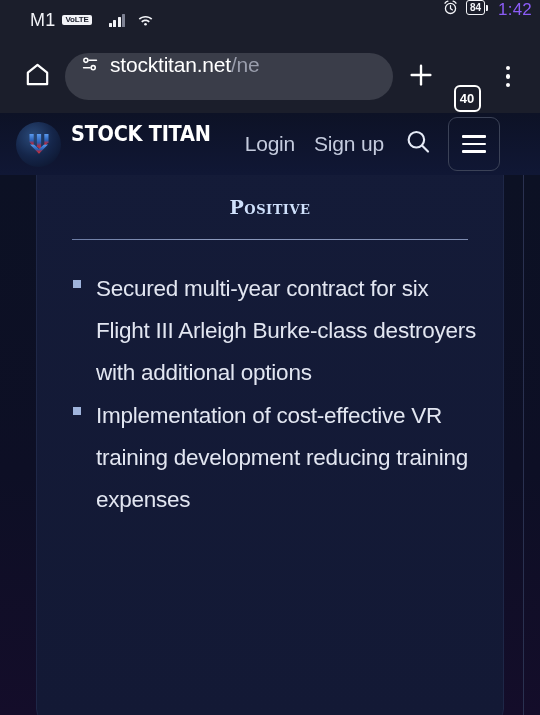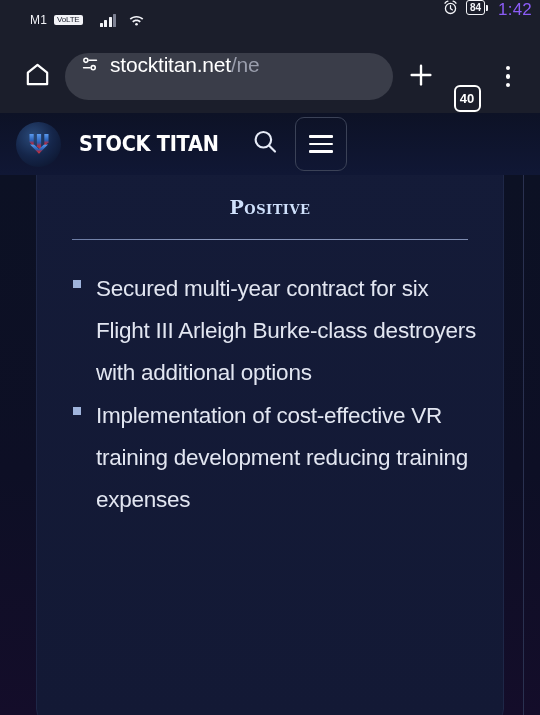--- a/index.html
+++ b/index.html
@@ -12,24 +12,24 @@
 
   
   .status-bar{
     position:relative;
     height:40px; width:540px;
     background:#1b1e2b;
     display:flex; align-items:center;
     color:#ffffff;
   }
   .status-left{ display:flex; align-items:center; gap:7px; margin-left:30px; }
-  .carrier{ font-size:12px; letter-spacing:.2px; color:#f2f3f7; }
+  .carrier{ font-size:18px; letter-spacing:.2px; color:#f2f3f7; }
   .volte{
     background:#f2f3f7; color:#1b1e2b;
-    font-size:8px; font-weight:normal;
+    font-size:8px; font-weight:bold;
     border-radius:2px; padding:1px 3px 1px 3px;
     line-height:1.05; letter-spacing:-.2px;
   }
   .signal{ display:flex; align-items:flex-end; gap:1.5px; height:13px; margin-left:10px; }
   .signal i{ display:block; width:3px; background:#f2f3f7; border-radius:.5px; }
   .signal i:nth-child(1){ height:4px; }
   .signal i:nth-child(2){ height:7px; }
   .signal i:nth-child(3){ height:10px; }
   .signal i:nth-child(4){ height:13px; background:#7e8293; }
   .wifi{ margin-left:5px; width:17px; height:14px; display:block; }
@@ -92,21 +92,21 @@
 
   
   .site-header{
     height:62px; width:540px;
     background:linear-gradient(180deg,#0d1226 0%,#101735 100%);
     display:flex; align-items:center;
     padding:0 14px 0 16px;
     position:relative;
     z-index:5;
   }
-  .brand{ display:flex; align-items:center; gap:18px; }
+  .brand{ display:flex; gap:10px; }
   .logo{
     width:45px; height:45px; border-radius:50%;
     background:radial-gradient(circle at 38% 32%, #2a4a7a 0%, #15264a 48%, #0a1026 100%);
     display:flex; align-items:center; justify-content:center;
     flex:none;
   }
   .brand-name{
     font-family:"DejaVu Sans", sans-serif;
     font-size:21px; font-weight:bold; color:#ffffff;
     letter-spacing:-0.3px; transform:scaleX(.92); transform-origin:left center;
@@ -266,20 +266,24 @@
         </defs>
         <path d="M4.5 4h4.2v12.5L4.5 12z" fill="url(#lg)"></path>
         <path d="M11.9 4h4.2v16.5l-4.2-4.2z" fill="url(#lg)"></path>
         <path d="M19.3 4h4.2v8.2l-4.2 4.2z" fill="url(#lg)"></path>
         <path d="M5 14.5 14 23.8l9-9.3-4.3.3L14 19l-4.7-4.2z" fill="url(#lg)"></path>
       </svg>
     </span>
     <span class="brand-name">STOCK TITAN</span>
   </div>
 
+  <div class="nav-links">
+    <span class="nav-link">Login</span>
+    <span class="nav-link">Sign up</span>
+  </div>
 
   <div class="search-btn">
     <span>
       <svg width="30" height="30" viewBox="0 0 24 24" fill="none" stroke="#e6ebf7" stroke-width="1.7" stroke-linecap="round">
         <circle cx="10.7" cy="10.2" r="6.2"></circle>
         <line x1="15.4" y1="15" x2="20" y2="19.6"></line>
       </svg>
     </span>
   </div>
 

